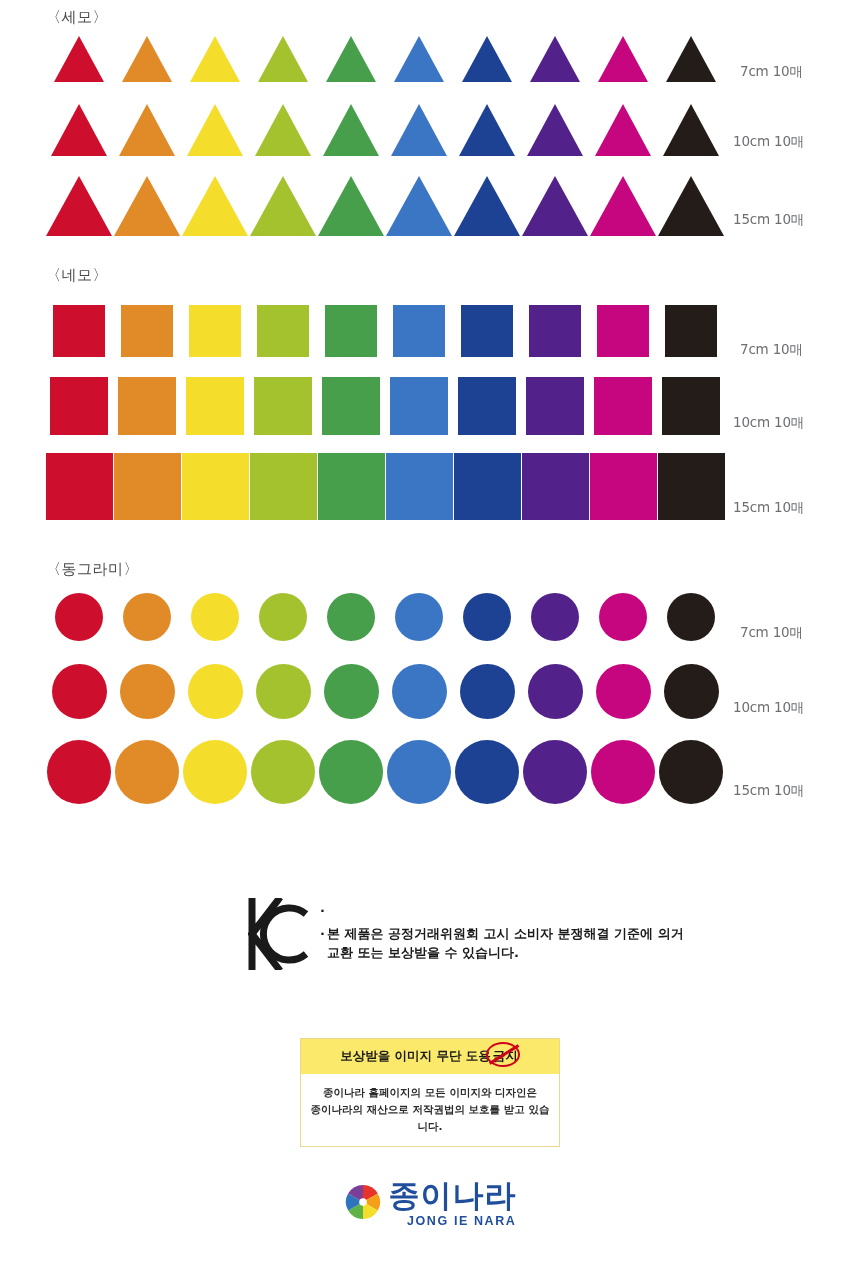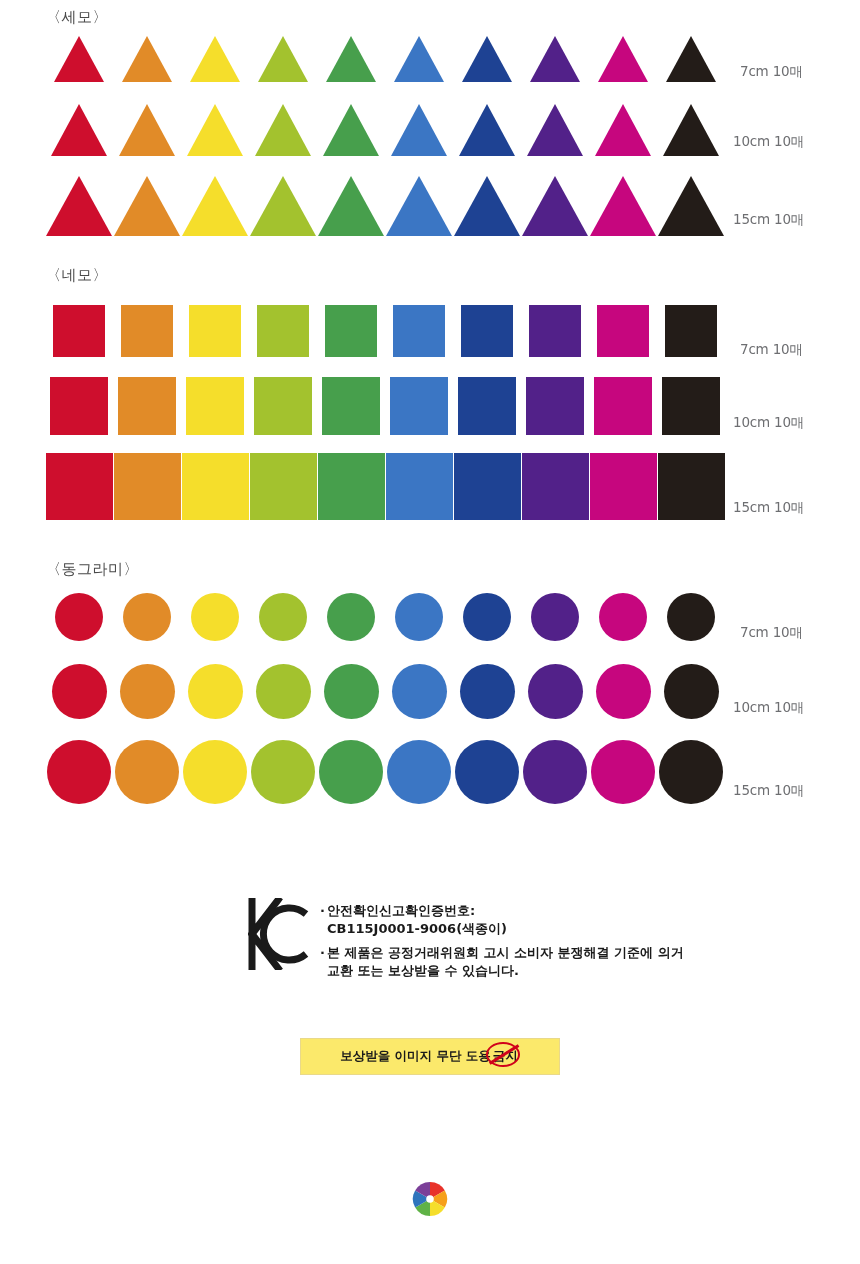--- a/index.html
+++ b/index.html
@@ -492,46 +492,50 @@
 <div id="kc-block">
   <div id="kc-mark">
     <svg width="62" height="72" viewBox="0 0 62 72" aria-hidden="true">
       <path d="M4 2 L4 70 M4 36 L30 2 M4 36 L30 70" fill="none" stroke="#1a1a1a" stroke-width="7" stroke-linecap="square"></path>
       <path d="M58 16 A26 26 0 1 0 58 56" fill="none" stroke="#1a1a1a" stroke-width="7" stroke-linecap="butt"></path>
     </svg>
   </div>
   <div class="kc-lines">
     <div class="kc-item">
       <span class="kc-bullet">·</span>
-      <span class="kc-text">안전확인신고확인증번호:
-CB115J0001-9006(색종이)</span>
     </div>
     <div class="kc-item">
       <span class="kc-bullet">·</span>
       <span class="kc-text">본 제품은 공정거래위원회 고시 소비자 분쟁해결 기준에 의거
 교환 또는 보상받을 수 있습니다.</span>
     </div>
   </div>
 </div>
 
 <div id="copyright-notice">
   <div id="copyright-head">
     <span>보상받을 이미지 무단 도용</span><span class="ban-wrap"><span class="ban-circle"></span><span class="ban-slash"></span><span>금지</span></span>
   </div>
+  <div id="copyright-body" style="white-space: pre-line;">종이나라 홈페이지의 모든 이미지와 디자인은
+종이나라의 재산으로 저작권법의 보호를 받고 있습니다.</div>
 </div>
 
 <div id="brand-logo">
   <div id="logo-inner">
     <span>
       <svg width="38" height="38" viewBox="0 0 40 40" aria-hidden="true">
         <g transform="translate(20,20)">
           <path d="M0 0 L0 -18 A18 18 0 0 1 15.6 -9 Z" fill="#E8322A"></path>
           <path d="M0 0 L15.6 -9 A18 18 0 0 1 15.6 9 Z" fill="#F6A01A"></path>
           <path d="M0 0 L15.6 9 A18 18 0 0 1 0 18 Z" fill="#F5DE2B"></path>
           <path d="M0 0 L0 18 A18 18 0 0 1 -15.6 9 Z" fill="#5FB246"></path>
           <path d="M0 0 L-15.6 9 A18 18 0 0 1 -15.6 -9 Z" fill="#2E74BC"></path>
           <path d="M0 0 L-15.6 -9 A18 18 0 0 1 0 -18 Z" fill="#7B3F98"></path>
           <circle cx="0" cy="0" r="4" fill="#ffffff"></circle>
         </g>
       </svg>
     </span>
+    <span id="logo-wordmark">
+      <span id="logo-korean">종이나라</span>
+      <span id="logo-latin">JONG IE NARA</span>
+    </span>
   </div>
 </div>
 
 </body></html>

